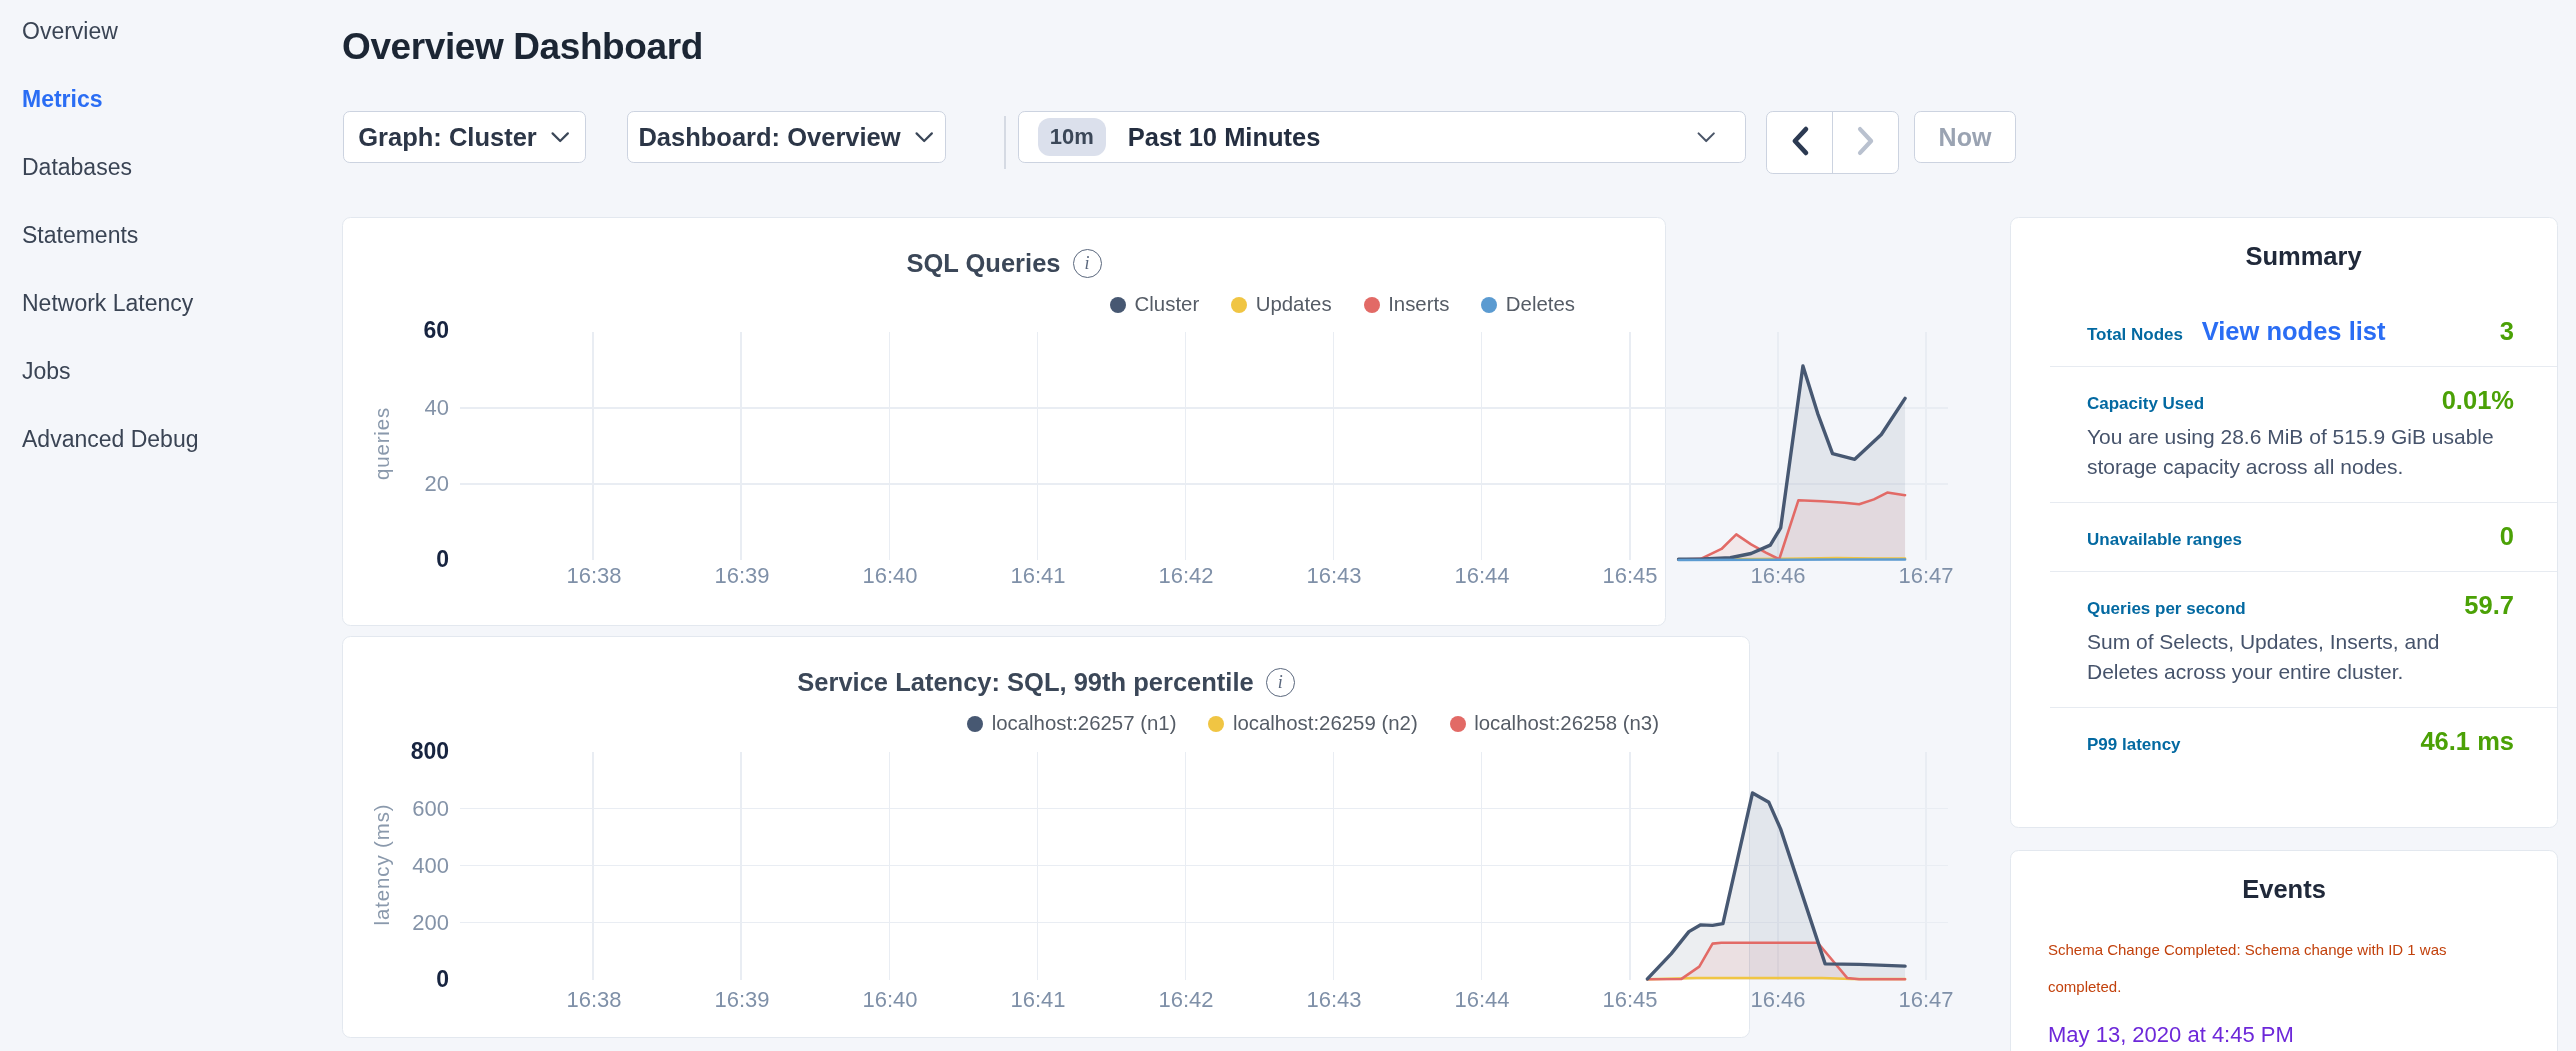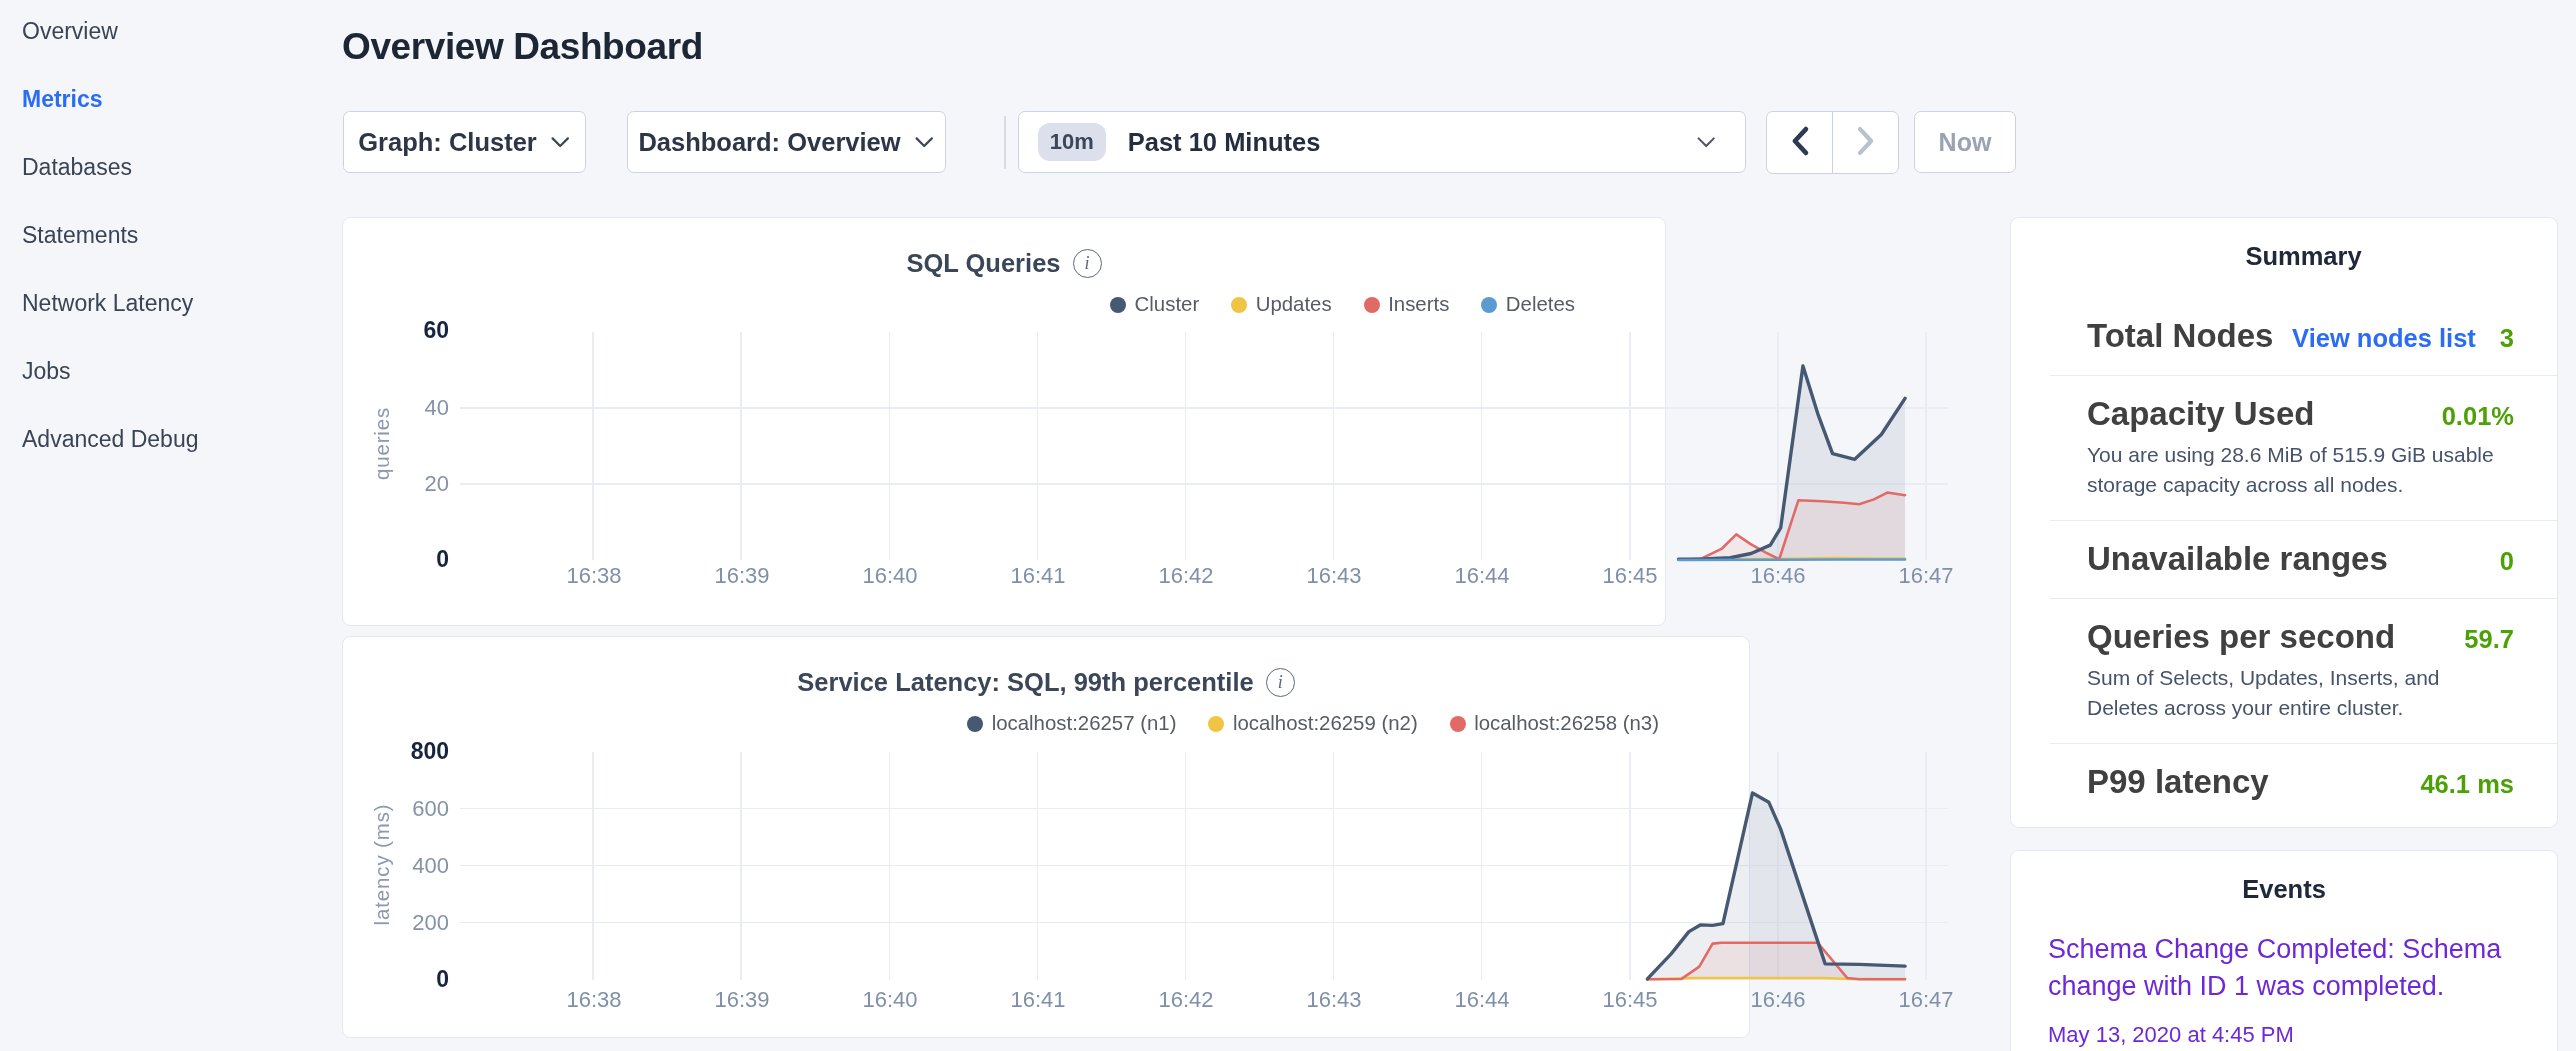--- a/index.html
+++ b/index.html
@@ -21,21 +21,21 @@
     white-space:nowrap;
   }
   .side-item.active { color:#2a6df4; font-weight:700; }
 
   
   .page-title {
     position:absolute; left:342px; top:25.5px;
     font-size:37px; font-weight:700; color:#1c2634; letter-spacing:-0.4px;
   }
   .ctl {
-    position:absolute; top:111px; height:62px;
+    position:absolute; top:111px; height:52px;
     background:#fff; border:1.7px solid #ccd3e0; border-radius:6.8px;
     display:flex; align-items:center; justify-content:center;
     font-size:25.5px; font-weight:700; color:#2c3647; cursor:pointer;
   }
   .dd-chevron { margin-left:13.6px; display:flex; align-items:center; }
   .v-divider { position:absolute; left:1004px; top:116px; width:1.7px; height:53px; background:#d5dae3; }
   .timebox { left:1018px; width:728px; justify-content:flex-start; padding:0 29px 0 18.7px; }
   .time-badge {
     background:#dbe0ec; color:#3b4758; font-size:22px; font-weight:700;
     border-radius:12px; padding:6px 12px; margin-right:22px;
@@ -101,27 +101,27 @@
   #summary-card { left:2010px; top:217px; width:548px; height:611px;padding-left:39px; }
   #events-card  { left:2010px; top:850px; width:548px; height:255px; }
   .panel-title {
     text-align:center; font-size:25.5px; font-weight:700; color:#20293a;
   }
   #summary-card .panel-title { padding:24px 0 27px; }
   #events-card .panel-title { padding:24px 0 20.4px; }
   .s-row { padding:18.7px 43px 20.4px 37px; border-bottom:1.7px solid #e7ebf1; }
   .s-row:last-child { border-bottom:none; }
   .s-line { display:flex; align-items:baseline; }
-  .s-label { font-size:33px; font-weight:700; color:#404040; white-space:nowrap; }
+  .s-label { font-size:17px; font-weight:700; color:#0369a1; white-space:nowrap; }
   .s-link { font-size:25.5px; font-weight:600; color:#2a6df4; margin-left:18.7px; cursor:pointer; white-space:nowrap; }
   .s-spacer { flex:1; }
   .s-value { font-size:25.5px; font-weight:700; color:#4ba106; white-space:nowrap; }
   .s-desc { margin-top:6.8px; font-size:21px; line-height:30px; color:#46536b; }
   .event-item { padding:6.8px 43px 0 37px; }
-  .event-text { font-size:27px; line-height:37px; color:#6d28d9; }
+  .event-text { font-size:15px; line-height:37px; color:#c2410c; }
   .event-time { margin-top:17px; font-size:22px; color:#6d28d9; }
 </style>
 </head>
 <body>
 
 <div class="page">
 
   <nav class="sidebar">
     <div class="side-item">Overview</div>
     <div class="side-item active">Metrics</div>

